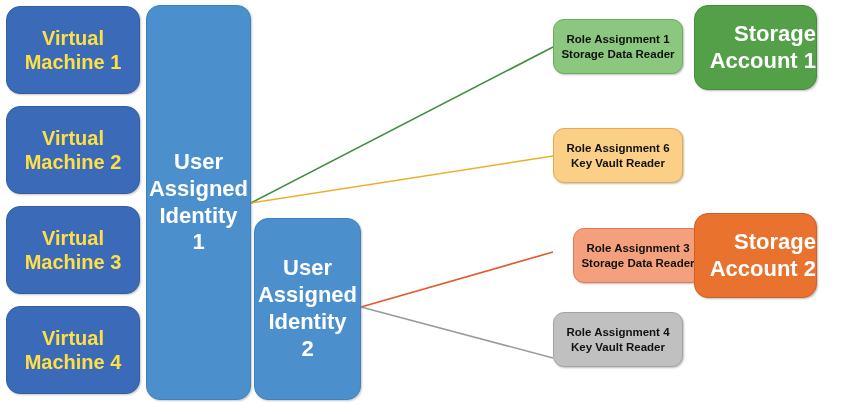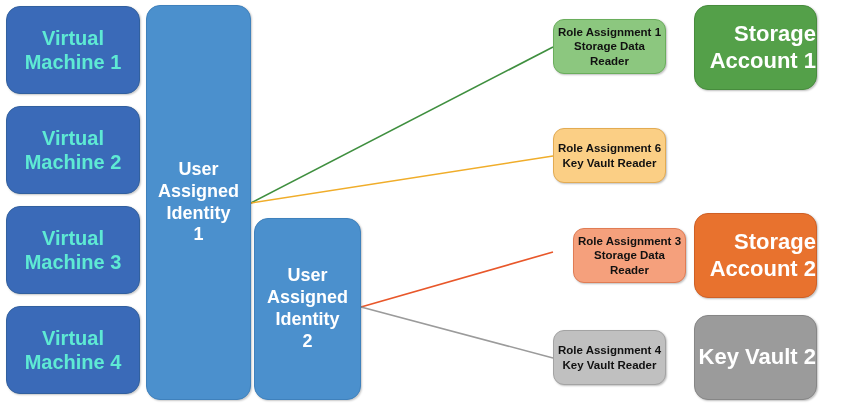--- a/index.html
+++ b/index.html
@@ -34,67 +34,67 @@
     white-space: pre-line;
   }
 
   
   .vm {
     left: 6px;
     width: 134px;
     height: 88px;
     background: #3a6ab8;
     border: 1px solid #31609f;
-    color: #5eead4;
+    color: #fde047;
     font-size: 20px;
     font-weight: bold;
     box-shadow: 1px 1px 2px rgba(0,0,0,0.22);
   }
   #vm1 { top: 6px; }
   #vm2 { top: 106px; }
   #vm3 { top: 206px; }
   #vm4 { top: 306px; }
 
   
   .uai {
     background: #4b90cd;
     border: 1px solid #3f81bc;
     color: #ffffff;
-    font-size: 18px;
+    font-size: 22px;
     font-weight: bold;
     box-shadow: 1px 1px 2px rgba(0,0,0,0.22);
   }
   #uai1 {
     left: 146px;
     top: 5px;
     width: 105px;
     height: 395px;
   }
   #uai2 {
     left: 254px;
     top: 218px;
     width: 107px;
     height: 182px;
   }
 
   
   .role {
     left: 553px;
-    width: 113px;
+    width: 130px;
     height: 55px;
     border-radius: 11px;
     color: #111111;
     font-size: 11.5px;
     font-weight: bold;
     box-shadow: 1px 1px 2px rgba(0,0,0,0.25);
   }
   #role1 { top: 19px;  background: #8cc77f; border: 1px solid #6aae5c; }
   #role2 { top: 128px; background: #fbcf85; border: 1px solid #e3ab52; }
   #role3 { top: 228px; background: #f5a07c; border: 1px solid #e07c54; margin-left: 20px; }
-  #role4 { top: 330px; background: #c0c0c0; border: 1px solid #a3a3a3; }
+  #role4 { top: 312px; background: #c0c0c0; border: 1px solid #a3a3a3; }
 
   
   .resource {
     left: 694px;
     width: 123px;
     color: #ffffff;
     font-weight: bold;
     box-shadow: 1px 1px 2px rgba(0,0,0,0.25);
     text-align: right;
   }
@@ -185,17 +185,14 @@
   </div>
 
   <div class="node resource" id="res1">
     <span class="label">Storage
 Account 1</span>
   </div>
   <div class="node resource" id="res3">
     <span class="label">Storage
 Account 2</span>
   </div>
-  <div class="node resource" id="res4">
-    <span class="label">Key Vault 2</span>
-  </div>
 
 </div>
 
 </body></html>

